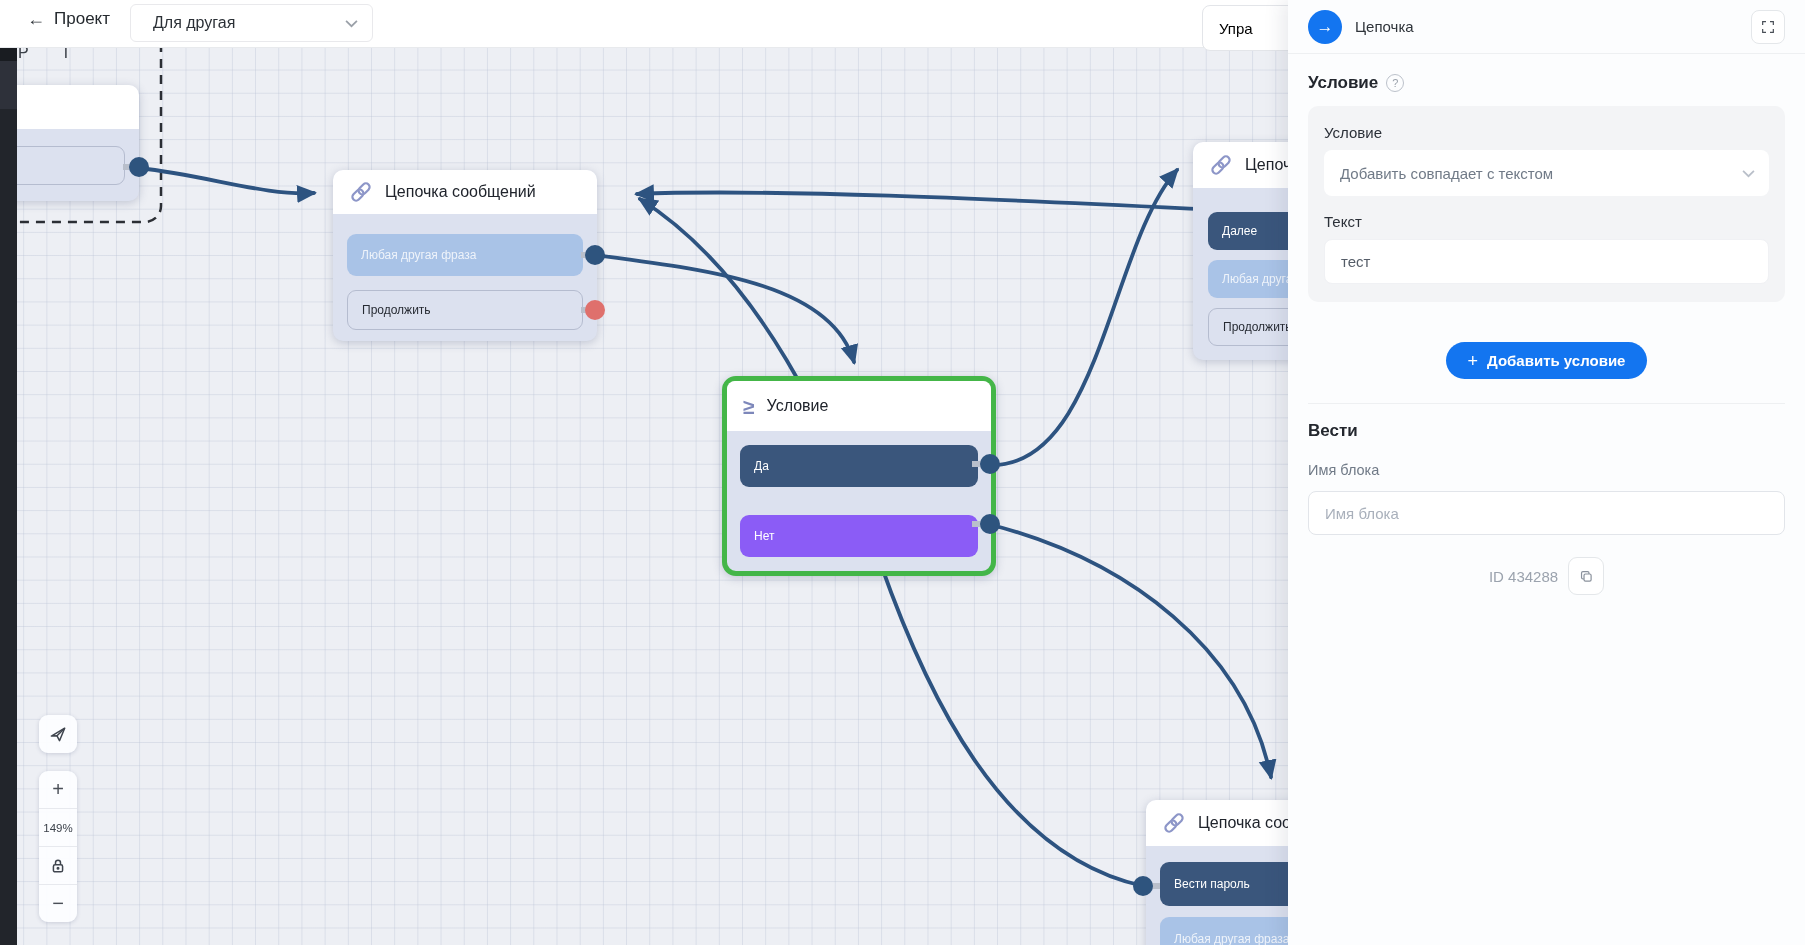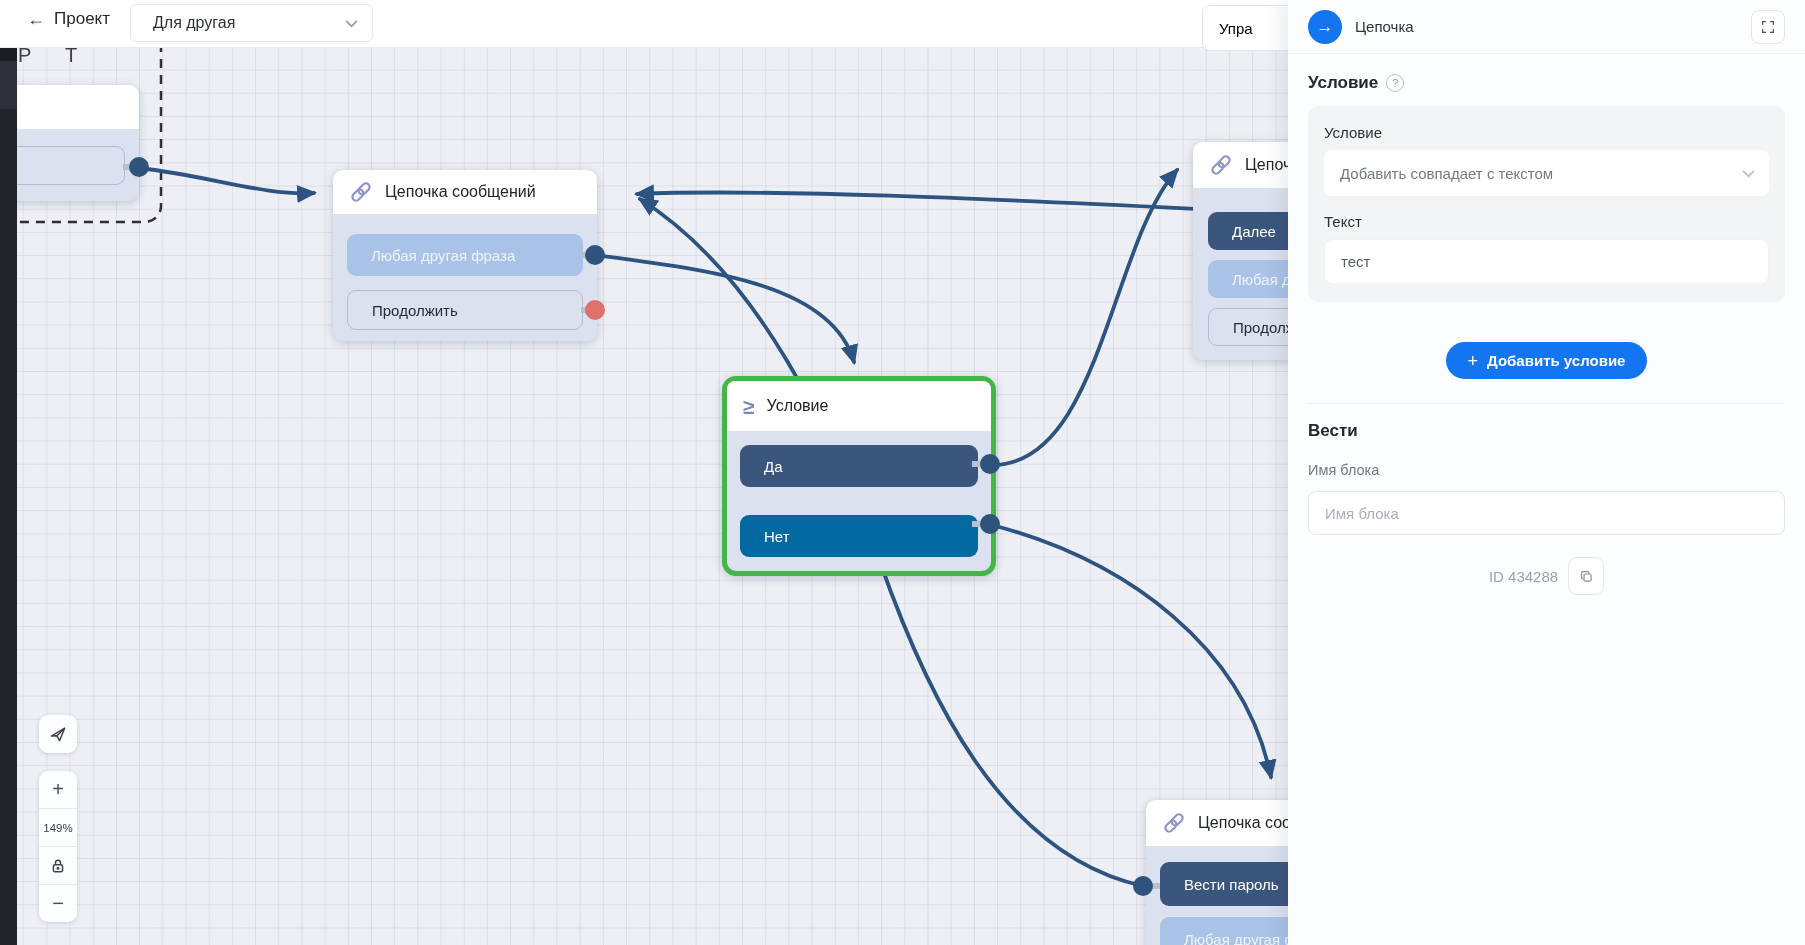--- a/index.html
+++ b/index.html
@@ -14,31 +14,31 @@
     background-color:#edeff4;
     background-image:
       linear-gradient(to right, rgba(188,196,214,.40) 1px, transparent 1px),
       linear-gradient(to bottom, rgba(188,196,214,.40) 1px, transparent 1px);
     background-size:23.2px 23.2px;
   }
   .edges{position:absolute;inset:0;z-index:10;pointer-events:none;}
   .dark-strip{position:absolute;left:0;top:47px;bottom:0;width:17px;background:#22252b;z-index:40;}
   .dark-strip .seg-a{position:absolute;left:0;right:0;top:0;height:14px;background:#191c21;}
   .dark-strip .seg-b{position:absolute;left:0;right:0;top:14px;height:48px;background:#2e313a;}
-  .canvas-label{position:absolute;left:18px;top:44px;font-size:20px;color:#3b4048;letter-spacing:14px;z-index:12;}
+  .canvas-label{position:absolute;left:18px;top:44px;font-size:16px;color:#3b4048;letter-spacing:14px;z-index:12;}
 
   
   .node{position:absolute;z-index:20;border-radius:10px;background:#dce1ef;
         box-shadow:0 2px 10px rgba(60,70,110,.25);}
   .node-header{height:44px;background:#ffffff;border-radius:10px 10px 0 0;
         display:flex;align-items:center;gap:12px;padding:0 16px;
         font-size:16px;color:#20242c;white-space:nowrap;overflow:hidden;}
   .node-body{padding:14px 14px 12px;}
   .nbtn{height:42px;border-radius:9px;display:flex;align-items:center;
-        padding:0 24px;font-size:15px;margin-bottom:14px;box-sizing:border-box;white-space:nowrap;}
+        padding:0 14px;font-size:12px;margin-bottom:14px;box-sizing:border-box;white-space:nowrap;}
   .nbtn:last-child{margin-bottom:0;}
   .nbtn-dark{background:#3a567c;color:#ffffff;}
   .nbtn-light{background:#a9c3e7;color:#eef3fa;}
   .nbtn-outline{background:transparent;border:1.5px solid #b5bccf;color:#272b33;}
   .chain-icon{display:flex;width:24px;height:24px;flex:0 0 auto;}
   .gte-icon{font-size:21px;color:#7d87ba;font-weight:bold;line-height:1;flex:0 0 auto;}
   .node-cond{border:5px solid #44b648;border-radius:14px;}
   .node-cond .node-header{height:50px;border-radius:8px 8px 0 0;}
   .node-cond .node-body{padding:14px 13px;}
   .node-cond .nbtn{margin-bottom:28px;}
@@ -163,21 +163,21 @@
     </div>
   </div>
 
   <div class="node node-cond" style="left:722px;top:376px;width:264px;">
     <div class="node-header">
       <span class="gte-icon">≥</span>
       <span class="node-title">Условие</span>
     </div>
     <div class="node-body">
       <div class="nbtn nbtn-dark">Да</div>
-      <div class="nbtn" style="background:#0369a1;color:#fff;">Нет</div>
+      <div class="nbtn" style="background:#8b5cf6;color:#fff;">Нет</div>
     </div>
   </div>
 
   <div class="node" style="left:1193px;top:142px;width:150px;">
     <div class="node-header" style="height:46px;">
       <span class="chain-icon">
         <svg viewBox="0 0 26 26" fill="none" stroke="#8d96c8" stroke-width="2.4">
           <g transform="rotate(-45 13 13)">
             <rect x="1.5" y="9" width="13.5" height="8" rx="4"></rect>
             <rect x="11" y="9" width="13.5" height="8" rx="4"></rect>

